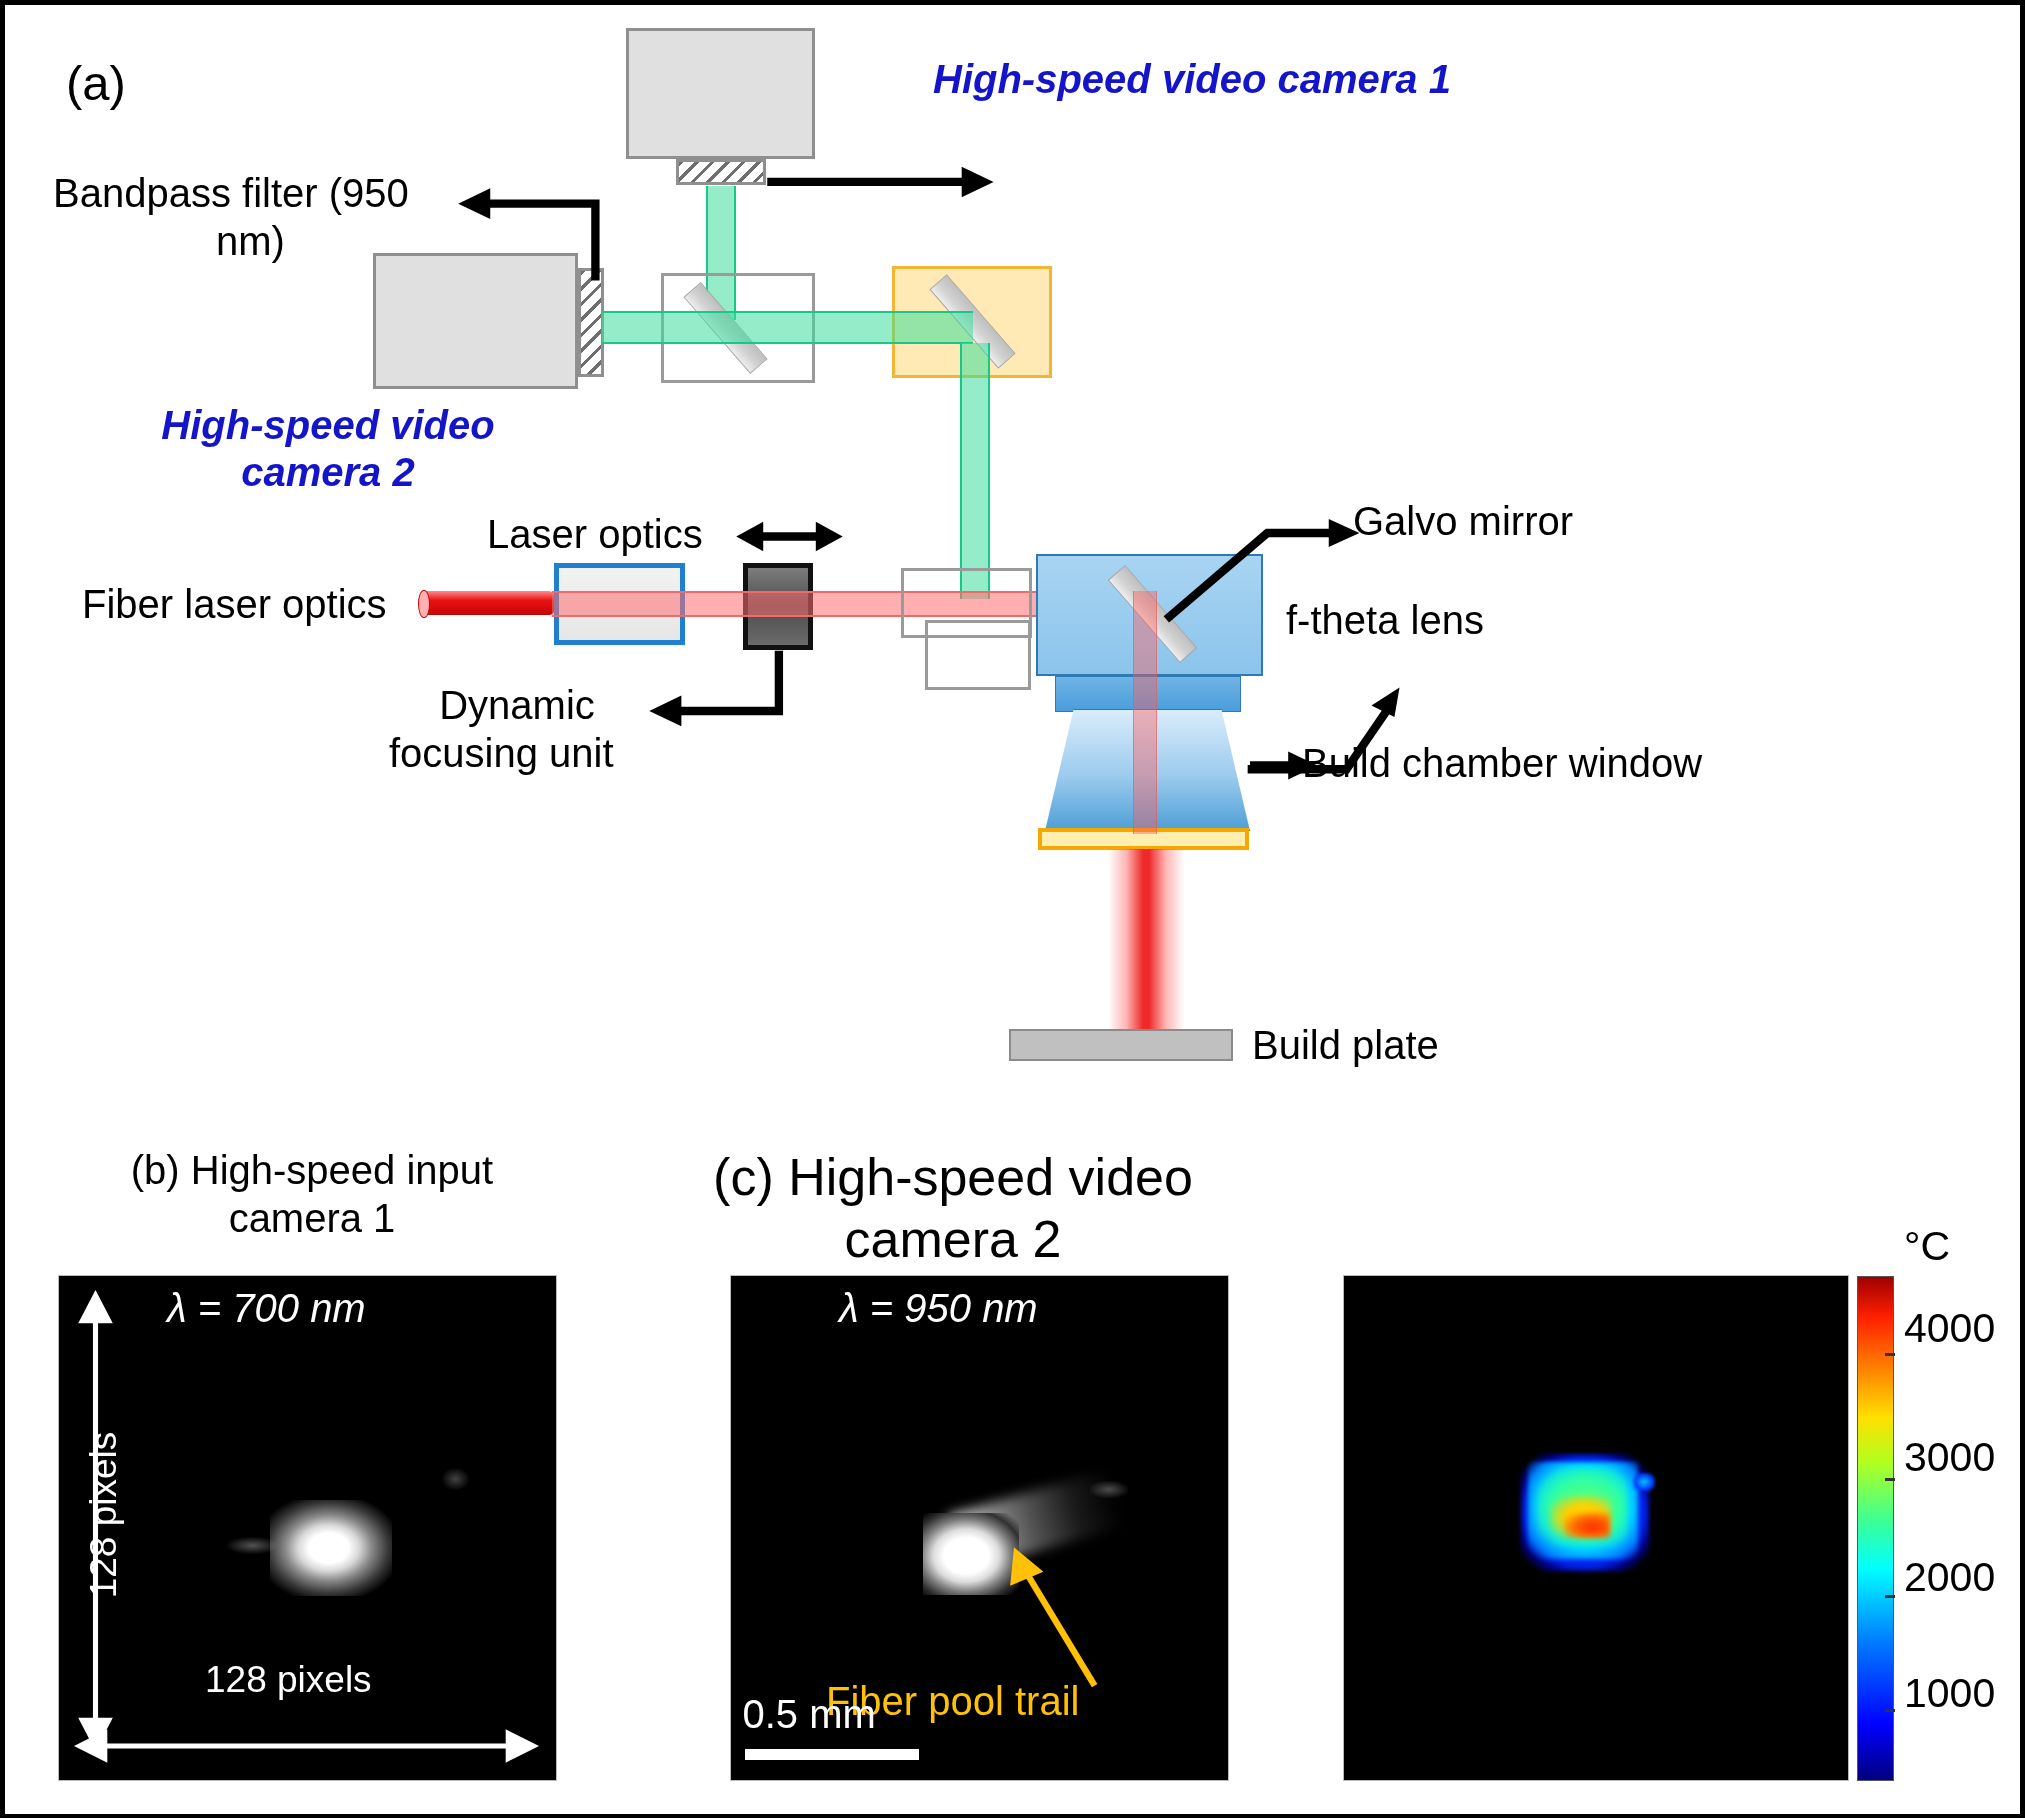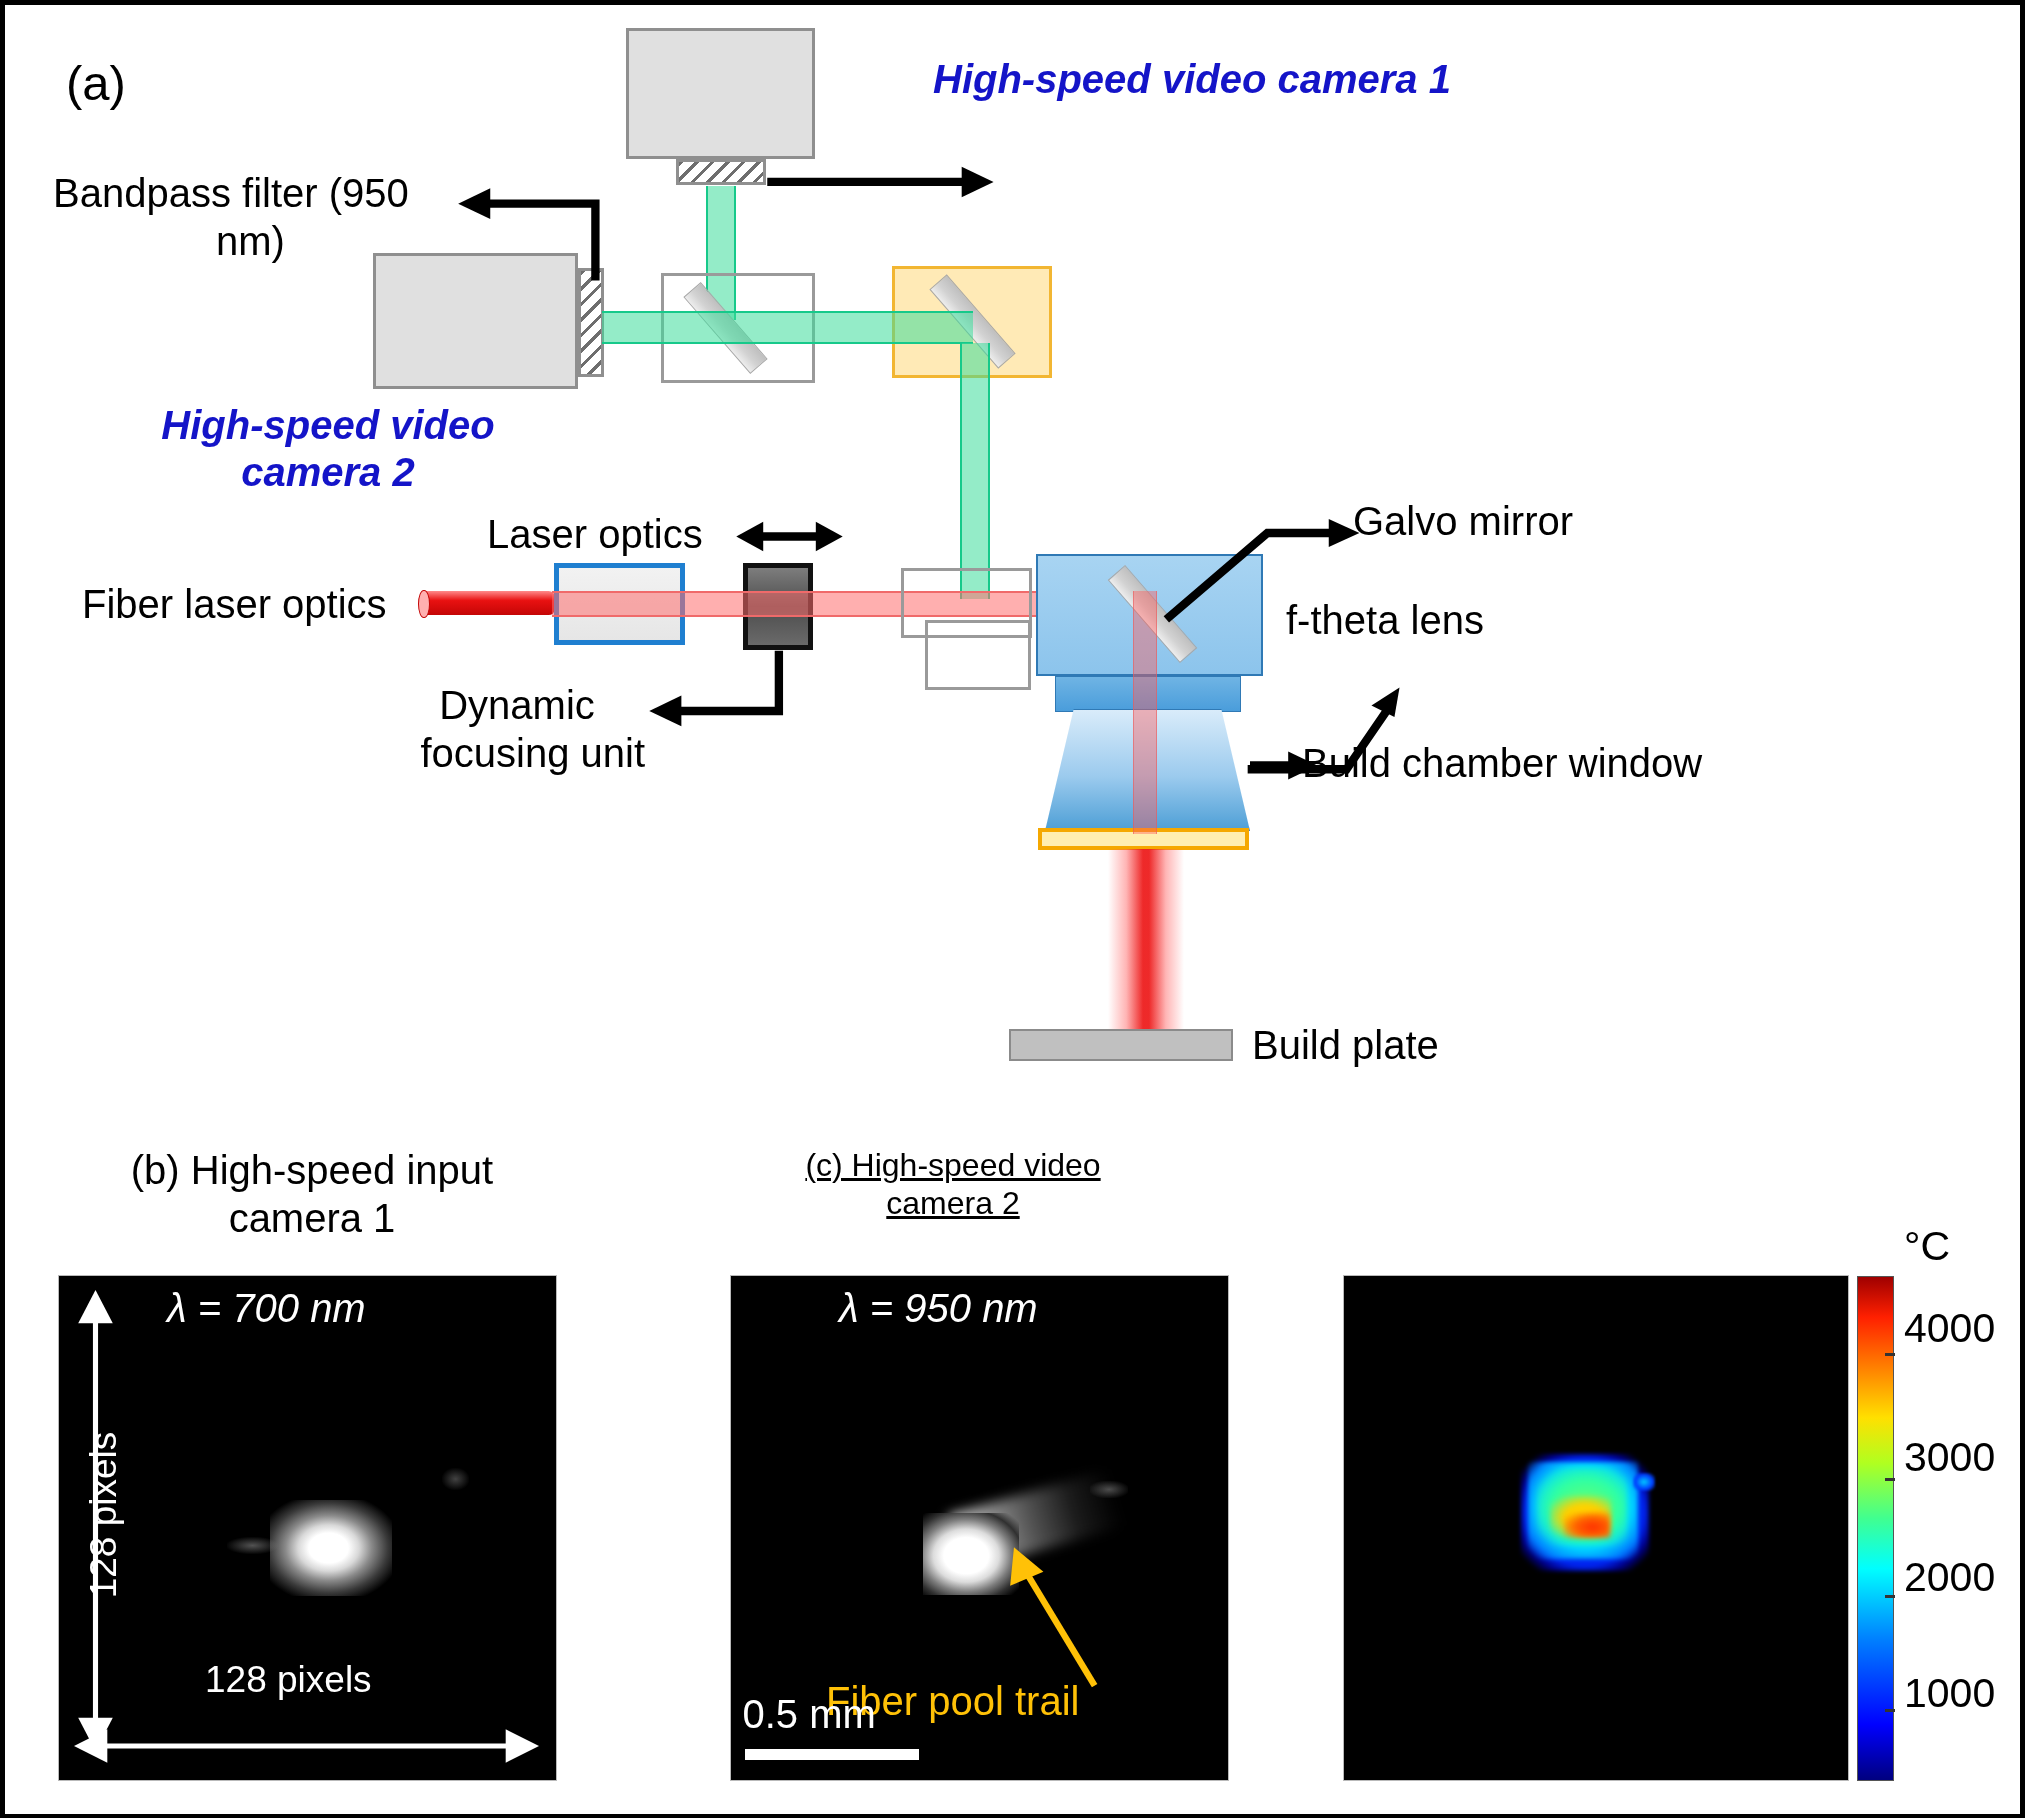--- a/index.html
+++ b/index.html
@@ -127,21 +127,21 @@
 
   <svg class="abs" style="left:730px;top:509px;width:109px;height:45px;" viewBox="0 0 170 70">
     <line x1="30" y1="35" x2="140" y2="35" stroke="#000" stroke-width="13"></line>
     <polygon points="2,35 44,12 44,58" fill="#000"></polygon>
     <polygon points="168,35 126,12 126,58" fill="#000"></polygon>
   </svg>
 
   <div class="txt" style="left:77px;top:576px;font-size:40px;">Fiber laser optics</div>
 
   <div class="txt c" style="left:384px;top:677px;font-size:40px;width:256px;text-align:center;">Dynamic</div>
-  <div class="txt c" style="left:384px;top:725px;font-size:40px;width:256px;text-align:right;">focusing unit</div>
+  <div class="txt c" style="left:384px;top:725px;font-size:40px;width:256px;text-align:left;">focusing unit</div>
   <svg class="abs" style="left:634px;top:643px;width:154px;height:90px;" viewBox="0 0 240 140">
     <path d="M218 4 L218 98 L62 98" stroke="#000" stroke-width="13" fill="none"></path>
     <polygon points="16,98 66,74 66,122" fill="#000"></polygon>
   </svg>
 
   <div class="abs galvo-box" style="left:1031px;top:549px;width:227px;height:122px;"></div>
   <div class="mirror" style="left:1136px;top:554px;width:23px;height:110px;transform:rotate(-41deg);transform-origin:50% 50%;"></div>
   <div class="abs galvo-neck" style="left:1050px;top:671px;width:186px;height:36px;"></div>
   <div class="abs ftheta" style="left:1040px;top:704px;width:205px;height:122px;"></div>
   <div class="abs chamber-win" style="left:1033px;top:823px;width:211px;height:22px;"></div>
@@ -196,21 +196,21 @@
     <div class="ovl" style="left:-38px;top:218px;font-size:37px;transform:rotate(-90deg);transform-origin:50% 50%;">128 pixels</div>
 
     <svg style="position:absolute;left:15.4px;top:448px;width:465px;height:44px;" viewBox="0 0 726 68">
       <line x1="34" y1="34" x2="692" y2="34" stroke="#fff" stroke-width="8"></line>
       <polygon points="0,34 52,8 52,60" fill="#fff"></polygon>
       <polygon points="726,34 674,8 674,60" fill="#fff"></polygon>
     </svg>
     <div class="ovl" style="left:146px;top:383px;font-size:37px;">128 pixels</div>
   </div>
 
-  <div class="panel-title" style="left:679px;top:1141px;width:538px;font-size:32px;text-decoration:underline;">
+  <div class="panel-title" style="left:679px;top:1141px;width:538px;font-size:52px;">
     <div>(c) High-speed video</div>
     <div>camera 2</div>
   </div>
 
   <div class="panel-img" style="left:693px;top:1270px;width:499px;height:506px;margin-left:32px;">
 
     <div style="position:absolute;left:225px;top:238px;width:166px;height:59px;
                 transform:rotate(-16deg);transform-origin:0% 50%;
                 background:linear-gradient(90deg, rgba(235,235,235,.95) 0%, rgba(185,185,185,.8) 22%, rgba(130,130,130,.62) 48%, rgba(70,70,70,.38) 74%, rgba(0,0,0,0) 100%);
                 filter:blur(5.8px);"></div>

